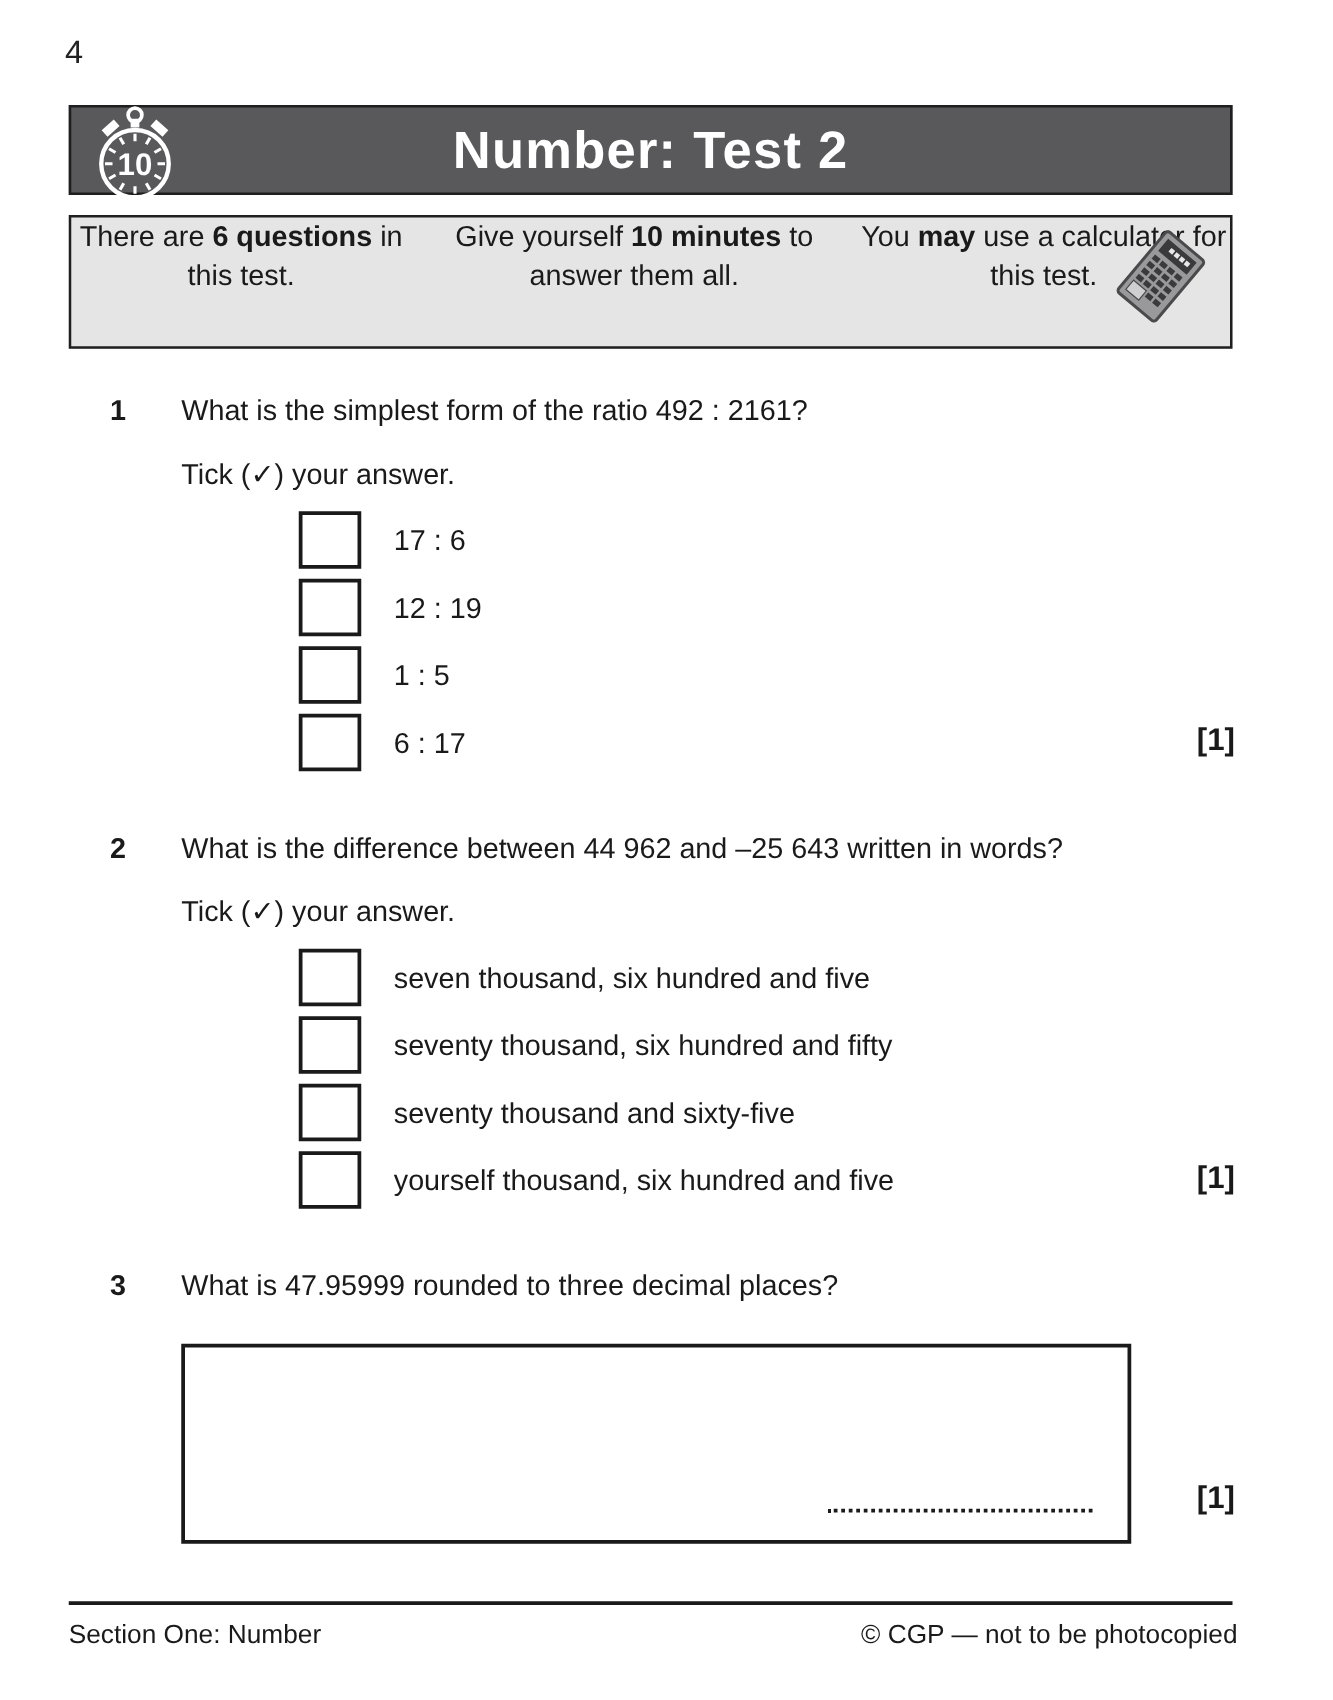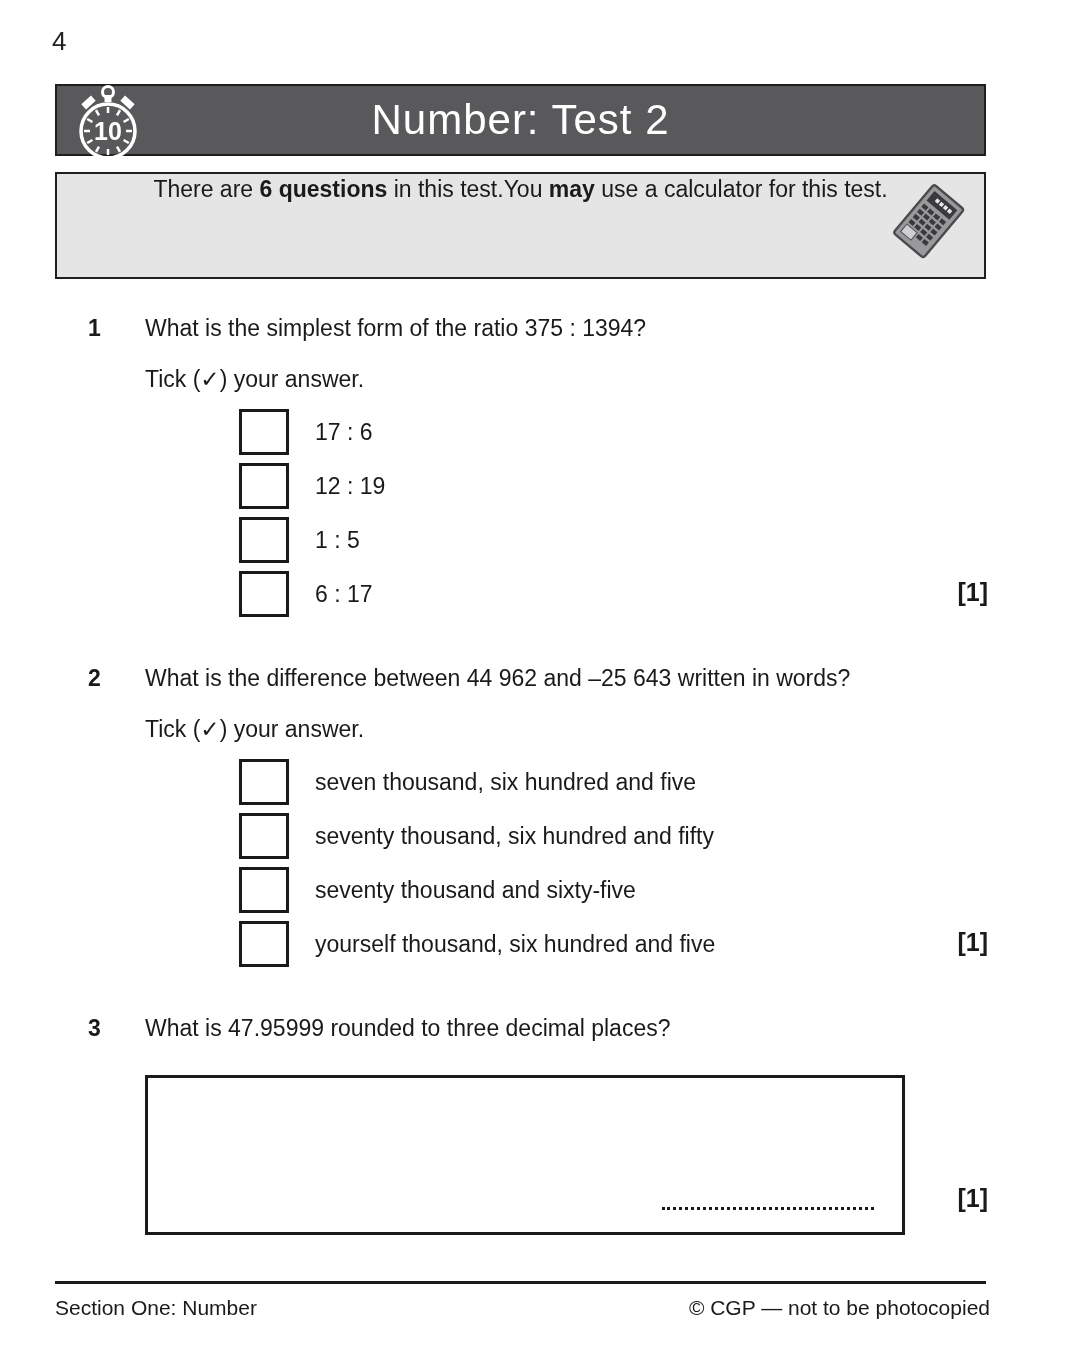--- a/index.html
+++ b/index.html
@@ -23,21 +23,21 @@
     position: absolute; left: 55px; top: 84px;
     width: 931px; height: 72px;
     background: var(--header-bg, #59595b);
     border: 2px solid #1f1f1f;
     box-sizing: border-box;
   }
   .header-title {
     position: absolute; left: 0; right: 0; top: 0;
     height: 68px; line-height: 68px;
     text-align: center;
-    color: #ffffff; font-size: 42px; font-weight: normal;
+    color: #ffffff; font-size: 42px; font-weight: bold;
     letter-spacing: 1px;
   }
   .stopwatch {
     position: absolute; left: 12px; top: -4px;
     width: 78px; height: 80px;
   }
 
   
   .info-box {
     position: absolute; left: 55px; top: 172px;
@@ -137,20 +137,21 @@
         <line x1="39" y1="25" x2="39" y2="31" transform="rotate(270 39 49)"></line>
         <line x1="39" y1="25" x2="39" y2="31" transform="rotate(300 39 49)"></line>
         <line x1="39" y1="25" x2="39" y2="31" transform="rotate(330 39 49)"></line>
       </g>
       <text x="39" y="58" text-anchor="middle" fill="#ffffff" font-family="Liberation Sans, DejaVu Sans, sans-serif" font-size="25" font-weight="bold">10</text>
     </svg>
   </div>
 
   <div class="info-box">
     <div><span>There are </span><b>6 questions</b><span> in this test.</span></div>
+    <div><span>Give yourself </span><b>10 minutes</b><span> to answer them all.</span></div>
     <div><span>You </span><b>may</b><span> use a calculator for this test.</span></div>
     <svg class="calc-icon" viewBox="0 0 96 96">
       <g transform="rotate(40 48 48)">
         <rect x="28" y="8" width="41" height="66" rx="3" fill="#99999b" stroke="#4a4a4c" stroke-width="2.5"></rect>
         <rect x="33" y="13" width="31" height="13" fill="#3a3a3c"></rect>
         <g fill="#e8e8e8">
           <rect x="40" y="17" width="4" height="4"></rect>
           <rect x="45.5" y="17" width="4" height="4"></rect>
           <rect x="51" y="17" width="4" height="4"></rect>
           <rect x="56.5" y="17" width="4" height="4"></rect>
@@ -176,21 +177,21 @@
             <rect x="57" y="58" width="6" height="4.5"></rect>
         </g>
         <rect x="33" y="58" width="14" height="10" fill="#cfcfd1" stroke="#4a4a4c" stroke-width="1"></rect>
       </g>
     </svg>
   </div>
 
   <div class="question" style="top:315px;">
     <div class="q-head">
       <span class="q-num">1</span>
-      <span class="q-text">What is the simplest form of the ratio 375 : 1394?</span>
+      <span class="q-text">What is the simplest form of the ratio 492 : 2161?</span>
     </div>
     <div class="tick-line">Tick (✓) your answer.</div>
     <div class="options">
       <div class="opt-row">
         <div class="checkbox"></div>
         <span class="opt-label">17 : 6</span>
       </div>
       <div class="opt-row">
         <div class="checkbox"></div>
         <span class="opt-label">12 : 19</span>

